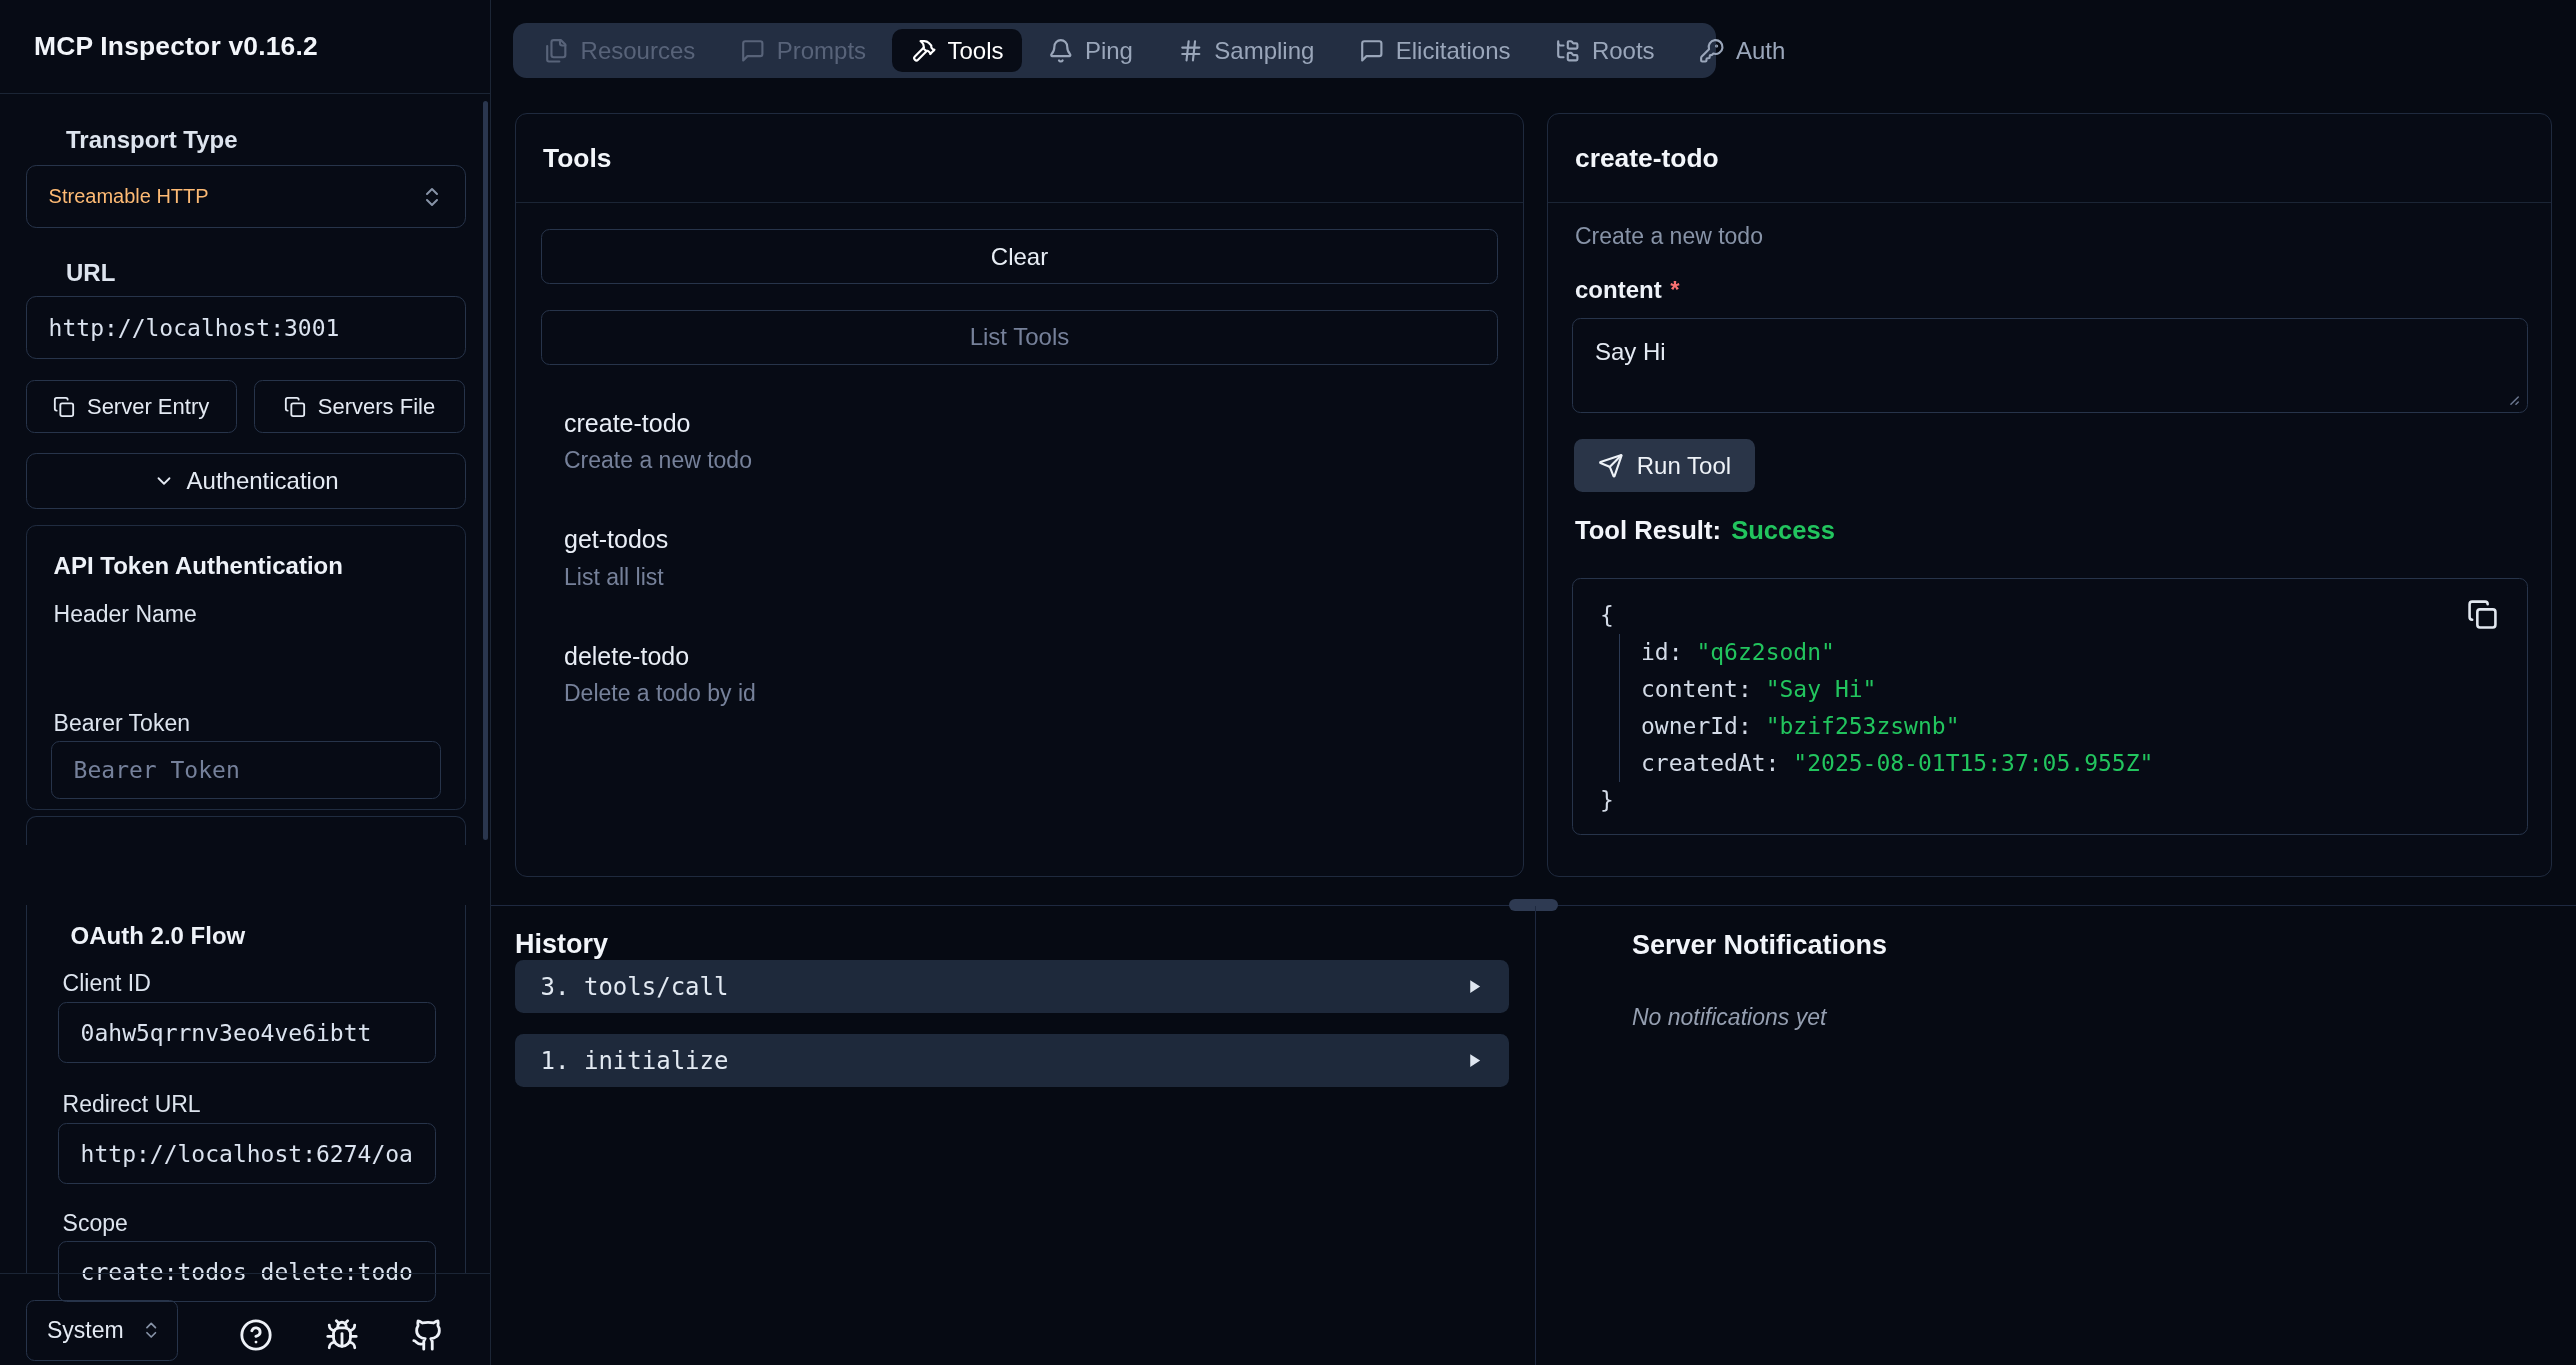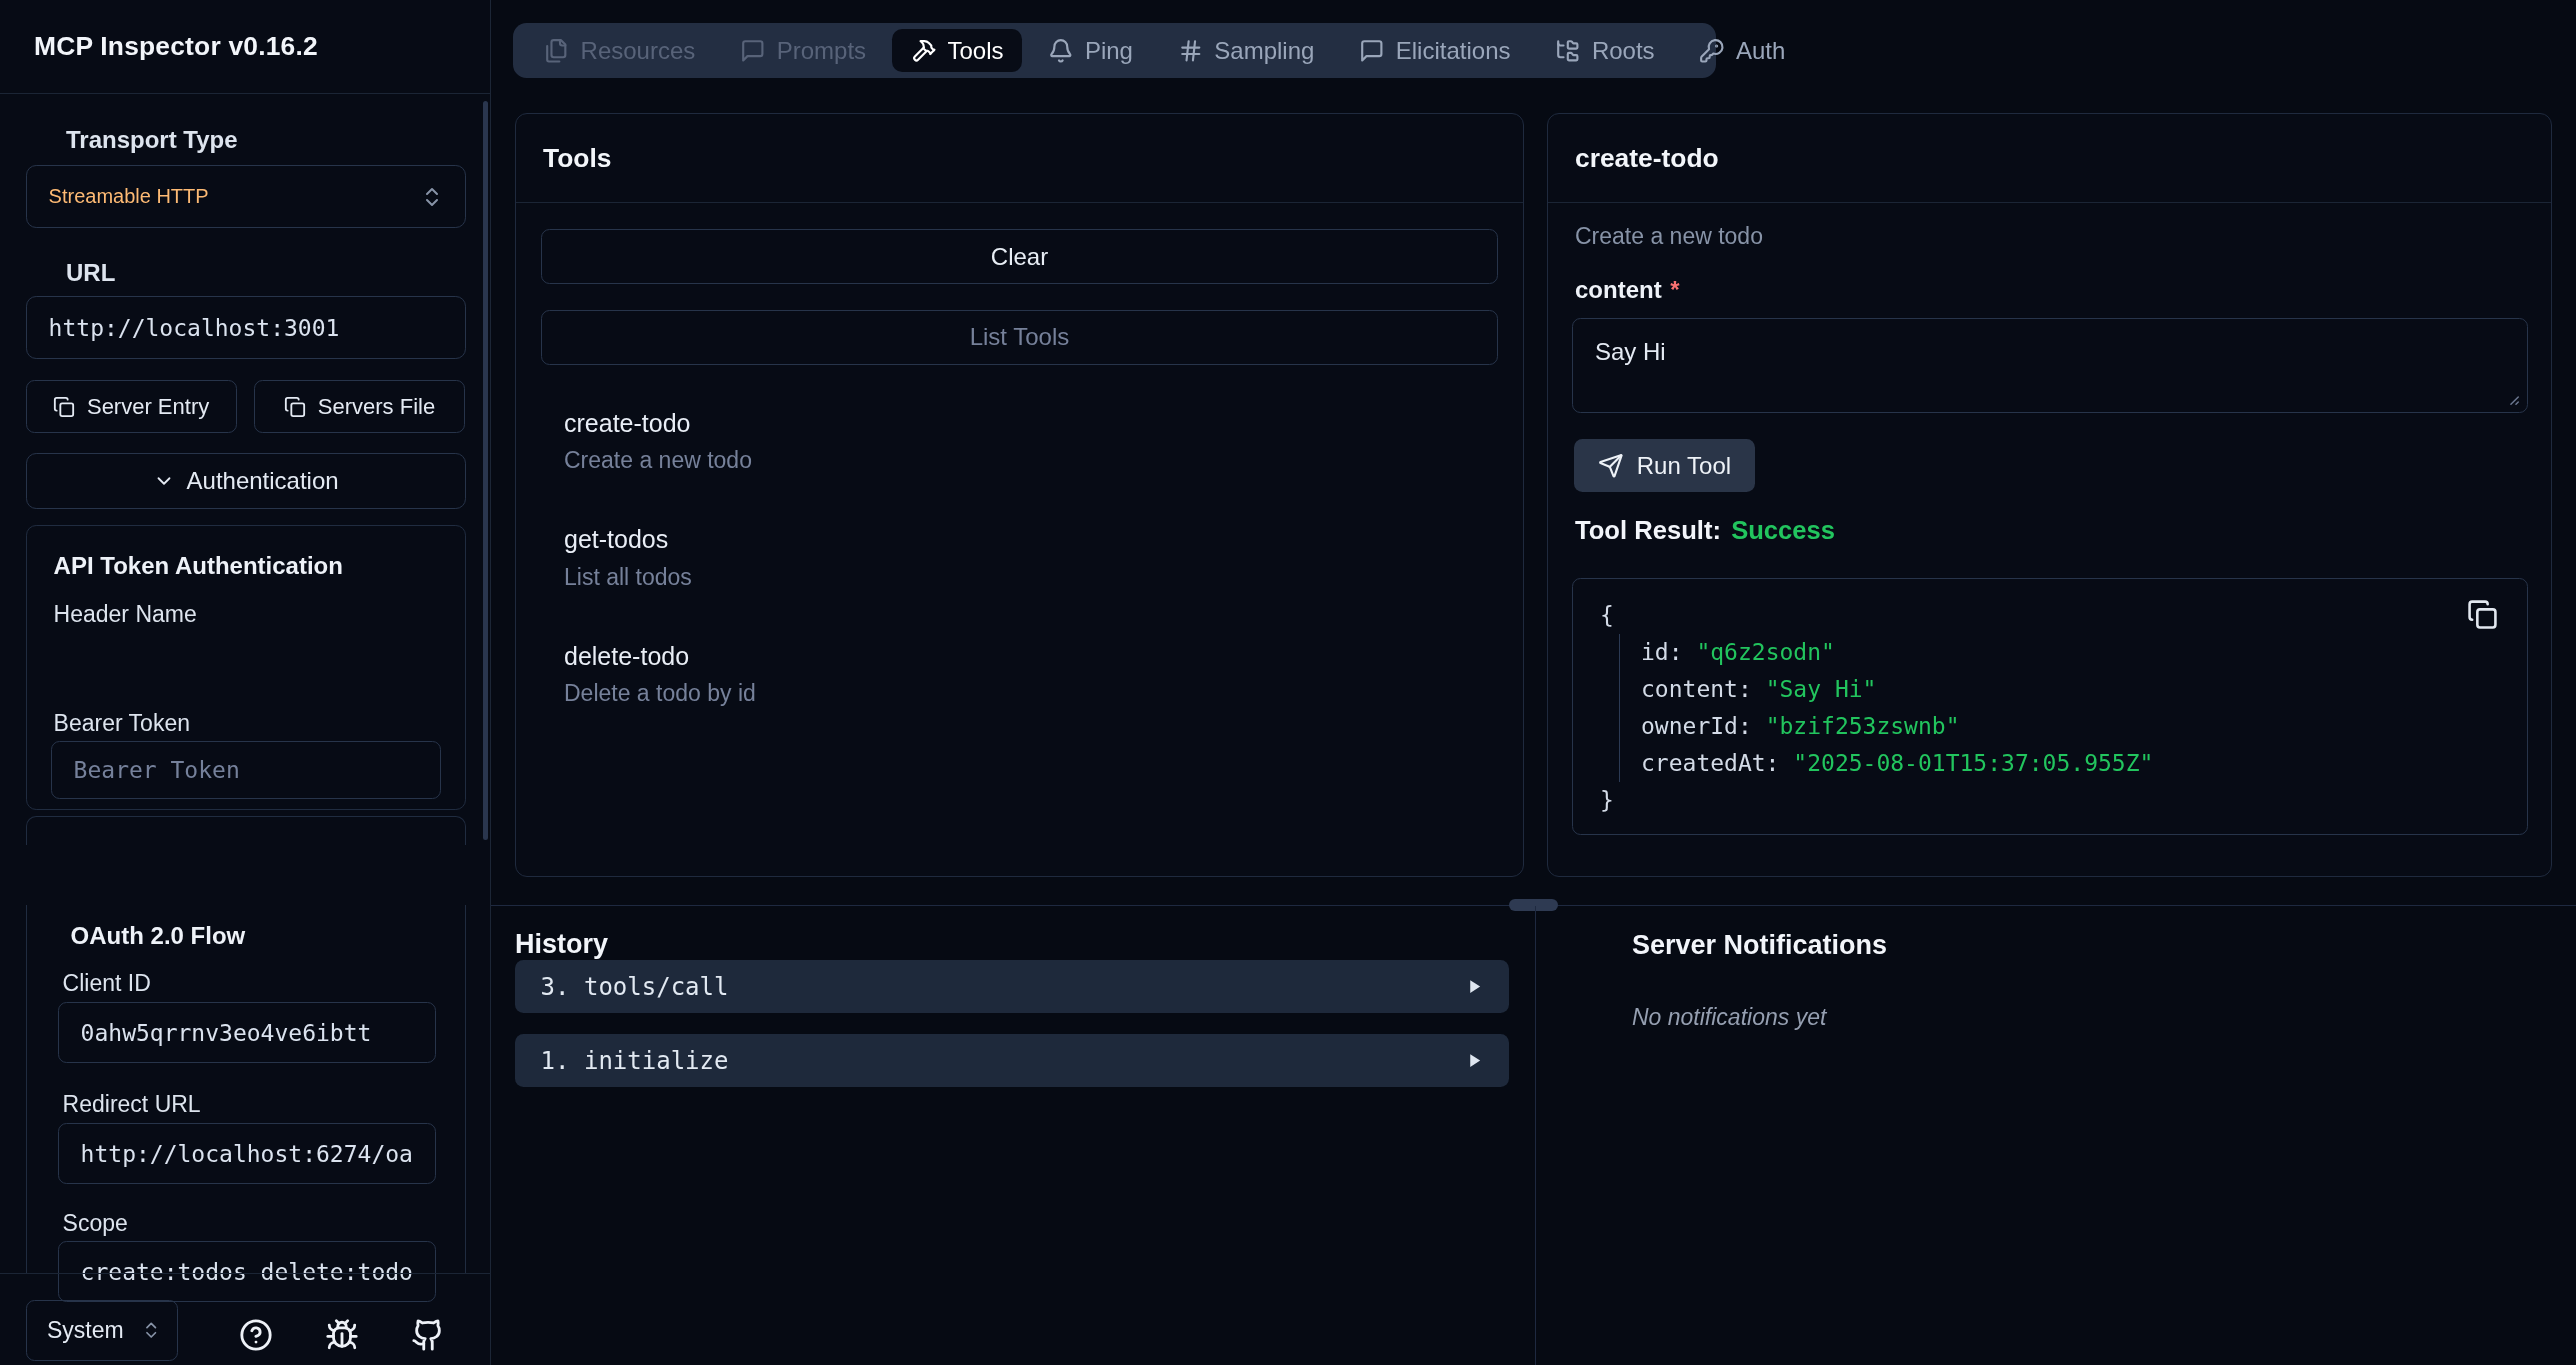--- a/index.html
+++ b/index.html
@@ -368,21 +368,21 @@
   </div>
   <button id="clear-btn" class="wide-btn">Clear</button>
   <button id="list-tools-btn" class="wide-btn">List Tools</button>
   <div id="tool-list">
     <div class="tool-item">
       <div class="tool-name">create-todo</div>
       <div class="tool-desc">Create a new todo</div>
     </div>
     <div class="tool-item">
       <div class="tool-name">get-todos</div>
-      <div class="tool-desc">List all todos</div>
+      <div class="tool-desc">List all list</div>
     </div>
     <div class="tool-item">
       <div class="tool-name">delete-todo</div>
       <div class="tool-desc">Delete a todo by id</div>
     </div>
   </div>
 </div>
 
 <div id="runner-card" class="panel-card">
   <div class="panel-header">

